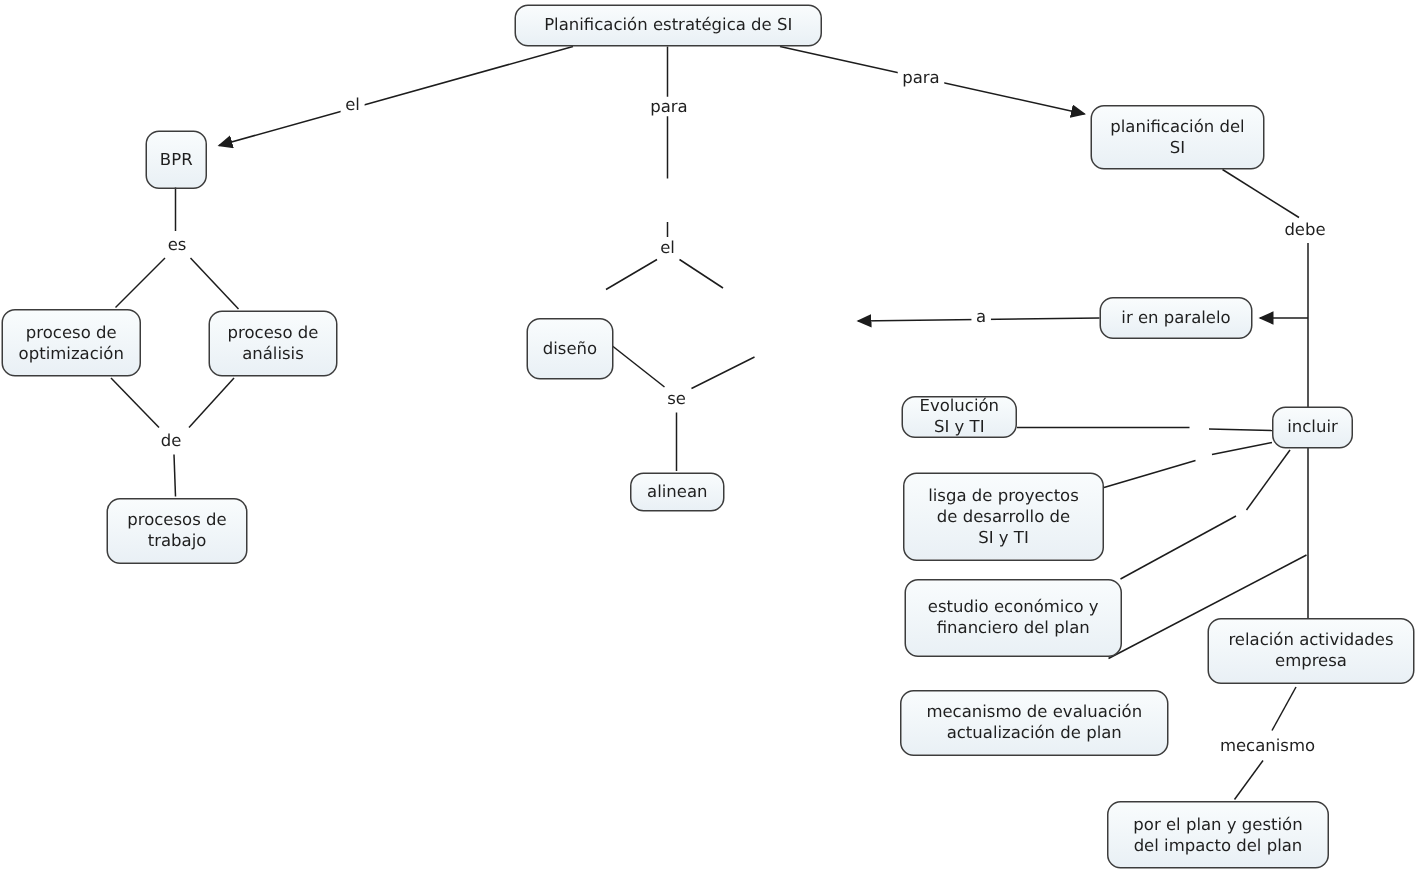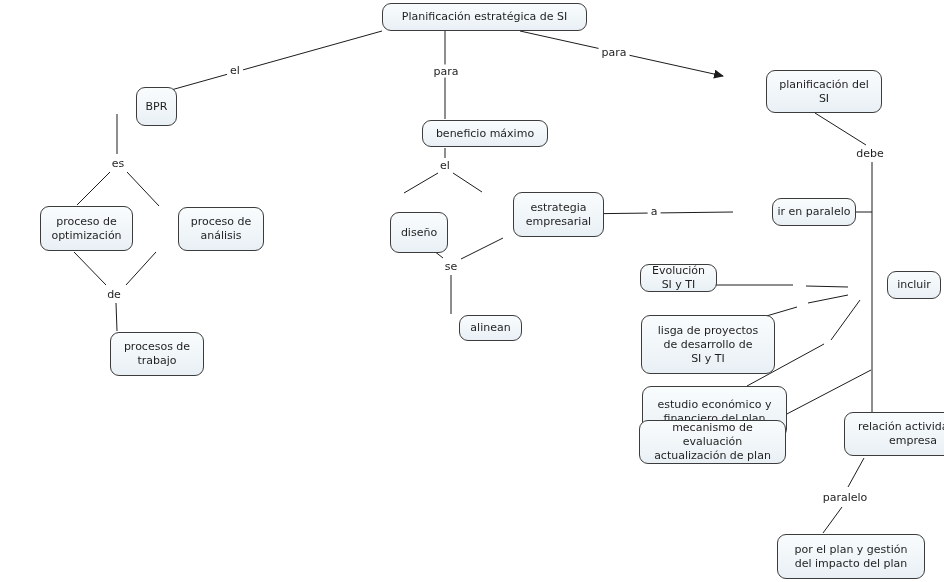--- a/index.html
+++ b/index.html
@@ -16,21 +16,20 @@
     box-sizing:border-box;
     display:flex;align-items:center;justify-content:center;
     text-align:center;
     white-space:pre-line;
     font-size:11px;line-height:14px;color:#1f1f1f;
     background:linear-gradient(180deg,#f9fcfd 0%,#e9f0f5 100%);
     border:1px solid #3c3c3c;
     border-radius:9px;
     padding:1px 3px;
     cursor:default;
-    margin-left:39px;
   }
   .link-label{
     position:absolute;
     transform:translate(-50%,-50%);
     background:#ffffff;
     padding:0 3px;
     font-size:11px;line-height:13px;color:#1f1f1f;
     white-space:nowrap;
   }
 </style>
@@ -83,47 +82,44 @@
 
   <div class="node" style="left:1px;top:206px;width:93px;height:45px">proceso de
 optimización</div>
 
   <div class="node" style="left:139px;top:207px;width:86px;height:44px">proceso de
 análisis</div>
 
   <div class="node" style="left:71px;top:332px;width:94px;height:44px">procesos de
 trabajo</div>
 
-  <div class="node" style="left:383px;top:120px;width:126px;height:27px">beneficio máximo</div>
 
   <div class="node" style="left:351px;top:212px;width:58px;height:41px">diseño</div>
 
-  <div class="node" style="left:474px;top:192px;width:91px;height:45px">estrategia
-empresarial</div>
 
   <div class="node" style="left:420px;top:315px;width:63px;height:26px">alinean</div>
 
   <div class="node" style="left:727px;top:70px;width:116px;height:43px">planificación del
 SI</div>
 
-  <div class="node" style="left:733px;top:198px;width:84px;height:28px">ir en paralelo</div>
+  <div class="node" style="left:733px;top:198px;width:102px;height:28px">ir en paralelo</div>
 
   <div class="node" style="left:601px;top:264px;width:77px;height:28px">Evolución
 SI y TI</div>
 
   <div class="node" style="left:848px;top:271px;width:54px;height:28px">incluir</div>
 
   <div class="node" style="left:602px;top:315px;width:134px;height:59px">lisga de proyectos
 de desarrollo de
 SI y TI</div>
 
   <div class="node" style="left:603px;top:386px;width:145px;height:52px">estudio económico y
 financiero del plan</div>
 
-  <div class="node" style="left:600px;top:420px;width:147px;height:44px">mecanismo de evaluación
+  <div class="node" style="left:600px;top:460px;width:179px;height:44px">mecanismo de evaluación
 actualización de plan</div>
 
   <div class="node" style="left:805px;top:412px;width:138px;height:44px">relación actividades
 empresa</div>
 
   <div class="node" style="left:738px;top:534px;width:148px;height:45px">por el plan y gestión
 del impacto del plan</div>
 
   <div class="link-label" style="left:235px;top:70px">el</div>
 
@@ -136,15 +132,15 @@
   <div class="link-label" style="left:114px;top:294px">de</div>
 
   <div class="link-label" style="left:445px;top:165px">el</div>
 
   <div class="link-label" style="left:451px;top:266px">se</div>
 
   <div class="link-label" style="left:870px;top:153px">debe</div>
 
   <div class="link-label" style="left:654px;top:211px">a</div>
 
-  <div class="link-label" style="left:845px;top:497px">paralelo</div>
+  <div class="link-label" style="left:845px;top:497px">mecanismo</div>
 
 </div>
 
 </body></html>

